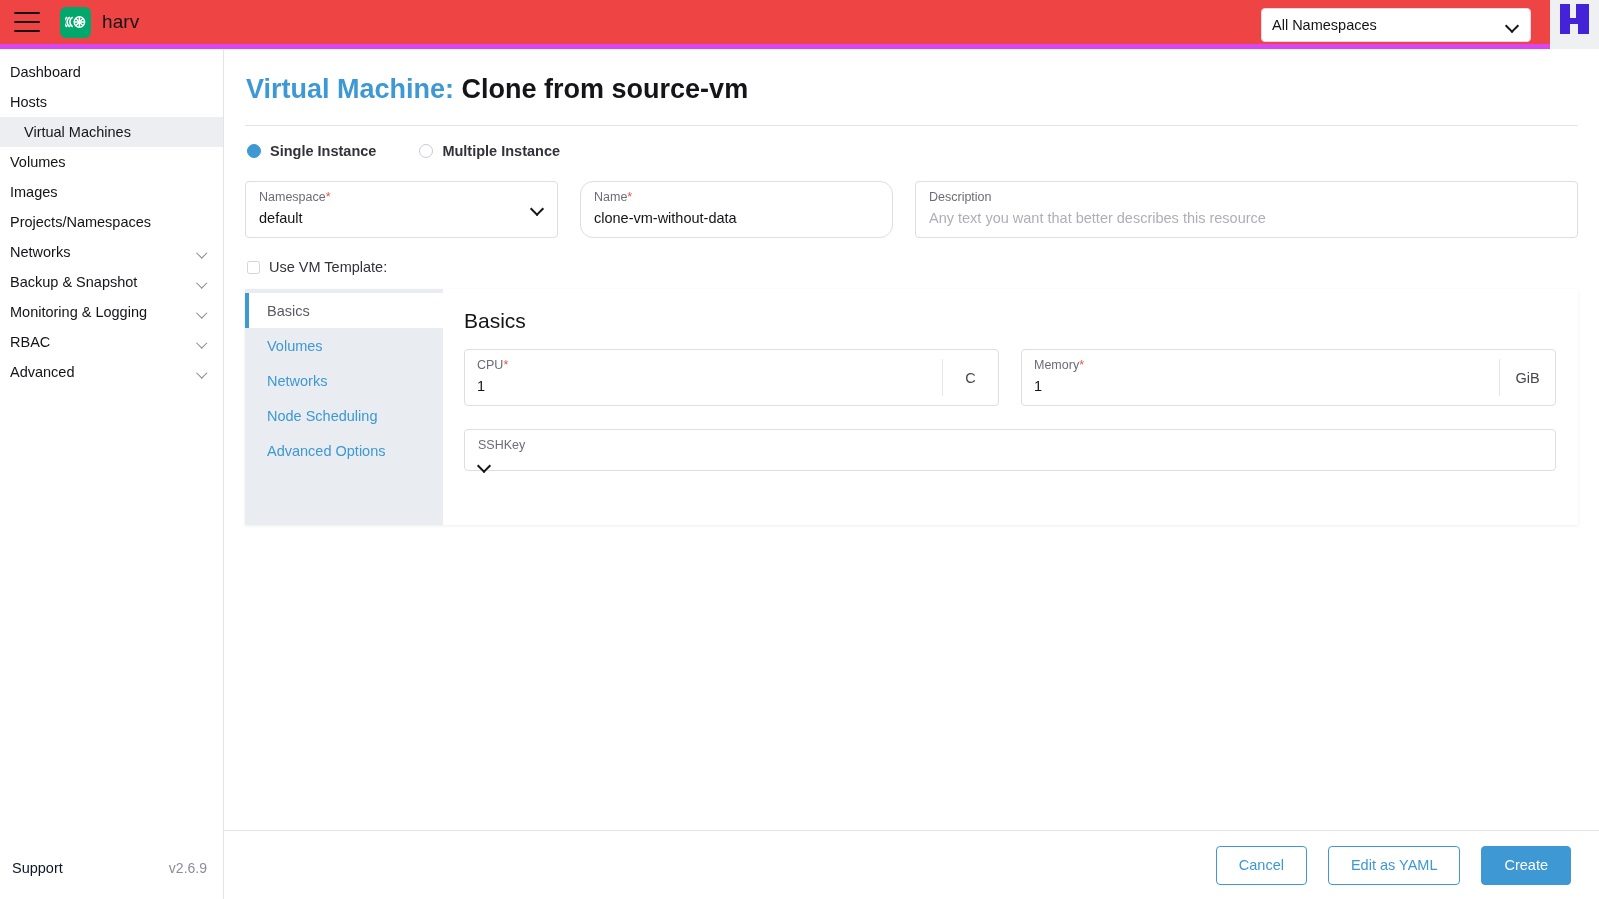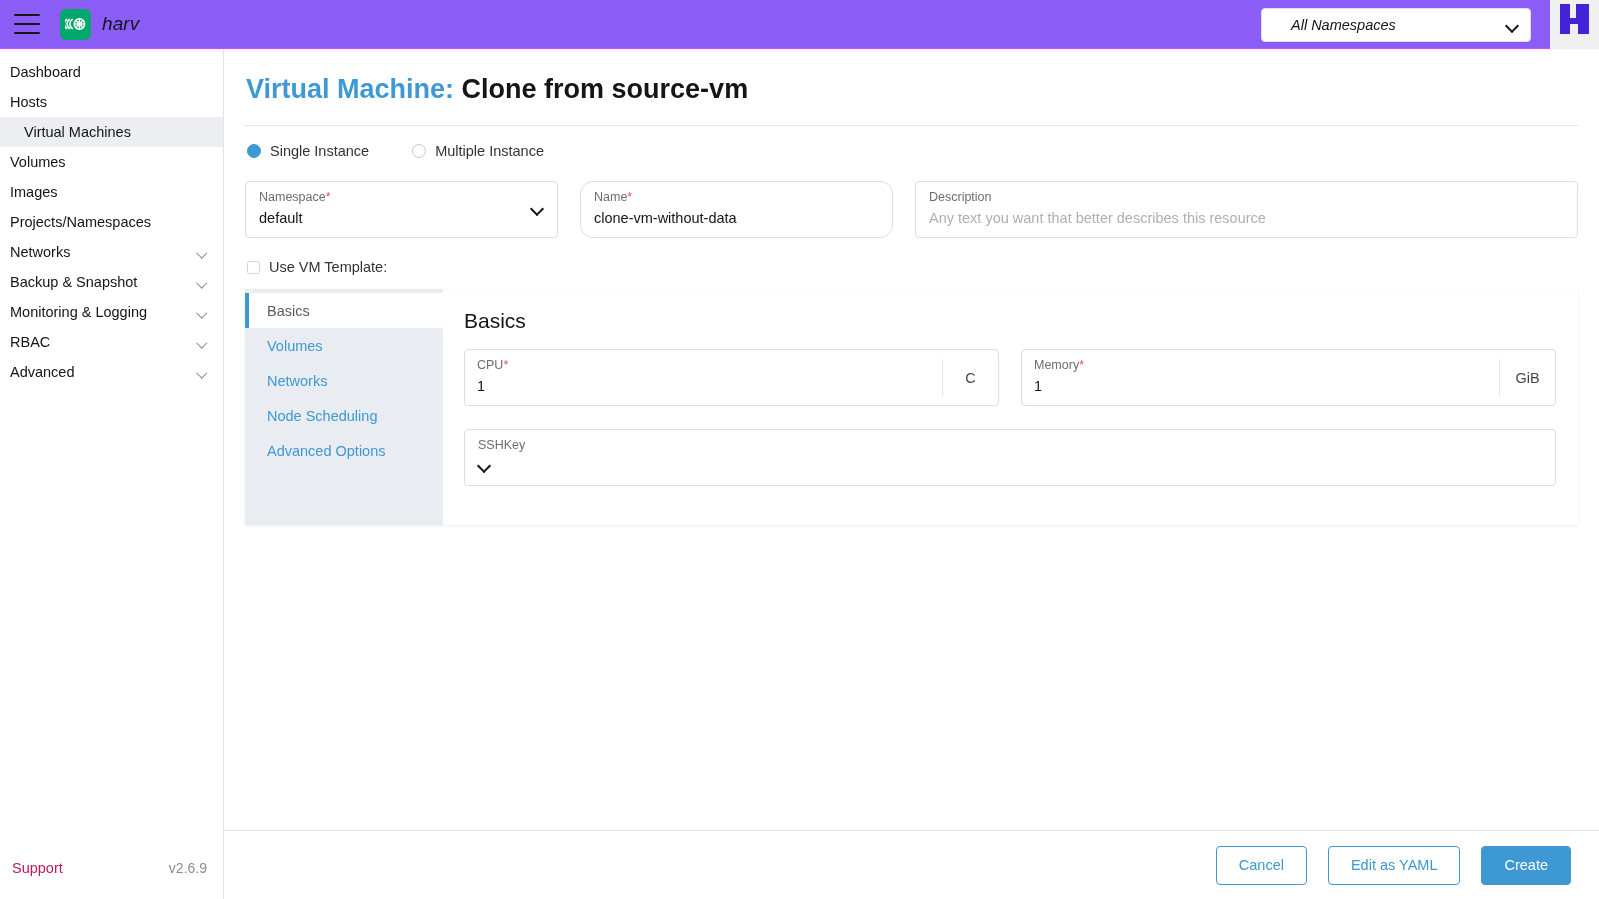--- a/index.html
+++ b/index.html
@@ -10,24 +10,23 @@
     overflow: hidden;
     -webkit-font-smoothing: antialiased;
   }
 
   .app { position: relative; width: 1599px; height: 899px; display: flex; flex-direction: column; }
 
   
   .header {
     height: 49px; min-height: 49px;
     display: flex; align-items: center;
-    background: #8b5cf6;
-    border-bottom: 1px solid #d946ef;
+    background: #ef4444;
+    border-bottom: 5px solid #d946ef;
     position: relative;
-    font-style: italic;
   }
   .hamburger {
     width: 26px; height: 20px;
     margin-left: 14px; margin-right: 20px;
     display: flex; flex-direction: column; justify-content: space-between;
     cursor: pointer;
   }
   .hamburger span { display: block; height: 2px; background: #141419; border-radius: 1px; }
 
   .brand { display: flex; align-items: center; gap: 11px; }
@@ -40,21 +39,21 @@
 
   .header-right {
     position: absolute; right: 0; top: 0; height: 49px;
     display: flex; align-items: center;
   }
   .ns-select {
     width: 270px; height: 34px;
     border: 1px solid #dcdee7; border-radius: 4px;
     background: #fff;
     display: flex; align-items: center; justify-content: space-between;
-    padding: 0 11px 0 29px;
+    padding: 0 11px 0 10px;
     font-size: 14.5px; color: #141419;
     cursor: pointer;
   }
   .chev {
     width: 13px; height: 8px; position: relative; display: inline-block;
   }
   .chev::before {
     content: ""; position: absolute; left: 1px; top: 0px;
     width: 8px; height: 8px;
     border-right: 2px solid #141419; border-bottom: 2px solid #141419;
@@ -95,39 +94,39 @@
     border-right: 1.6px solid #58585f; border-bottom: 1.6px solid #58585f;
     transform: rotate(45deg);
   }
   .nav-spacer { flex: 1; }
   .sidebar-footer {
     height: 62px;
     display: flex; align-items: center; justify-content: space-between;
     padding: 0 16px 0 12px;
     font-size: 14.5px;
   }
-  .support-link { color: #be185d; cursor: pointer; }
+  .support-link { color: #0f172a; cursor: pointer; }
   .version-txt { color: #8d8d96; font-size: 14px; }
 
   
   .main {
     flex: 1; position: relative;
     display: flex; flex-direction: column;
     background: #fff;
     min-width: 0;
   }
   .main-scroll { flex: 1; padding: 24px 21px 0 21px; overflow: hidden; }
 
   .page-title { font-size: 27px; line-height: 1.2; padding-left: 1px; }
   .page-title .pt-prefix { color: #3d98d3; font-weight: bold; }
   .page-title .pt-name { color: #141419; font-weight: bold; }
 
   .hr { height: 1px; background: #e2e4e7; margin: 20px 0 0 0; }
 
-  .radio-row { display: flex; align-items: center; gap: 43px; margin-top: 17px; padding-left: 2px; }
+  .radio-row { display: flex; align-items: center; gap: 43px; margin-top: 17px; padding-left: 2px; font-weight: bold; }
   .radio-opt { display: flex; align-items: center; gap: 9px; cursor: pointer; }
   .radio-dot {
     width: 14px; height: 14px; border-radius: 50%;
     border: 1px solid #c9cbd3; background: #fff;
   }
   .radio-opt.checked .radio-dot { background: #3d98d3; border-color: #3d98d3; }
   .radio-label { font-size: 14.5px; color: #32323a; }
 
   .fields-row { display: flex; gap: 22px; margin-top: 22px; }
   .field {
@@ -181,21 +180,21 @@
     background: #fff; display: flex; position: relative; cursor: text;
   }
   .unit-field .uf-main { flex: 1; padding: 8px 0 0 12px; min-width: 0; }
   .unit-field .uf-suffix {
     width: 56px; display: flex; align-items: center; justify-content: center;
     border-left: 1px solid #e4e6ec;
     margin: 9px 0;
     font-size: 14.5px; color: #46464f;
   }
   .wide-field {
-    margin-top: 23px; height: 57px;
+    margin-top: 23px; height: 42px;
     border: 1px solid #dcdee7; border-radius: 4px; background: #fff;
     position: relative; padding: 8px 12px 0 13px; cursor: pointer;
   }
 
   
   .main-footer {
     height: 69px; min-height: 69px;
     border-top: 1px solid #e2e4e7;
     display: flex; align-items: center; justify-content: flex-end;
     gap: 21px; padding-right: 28px;

